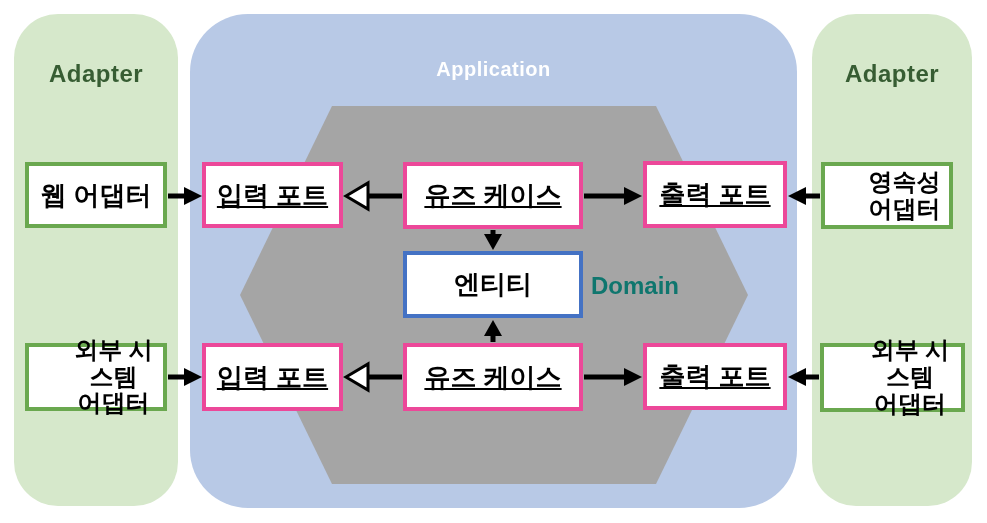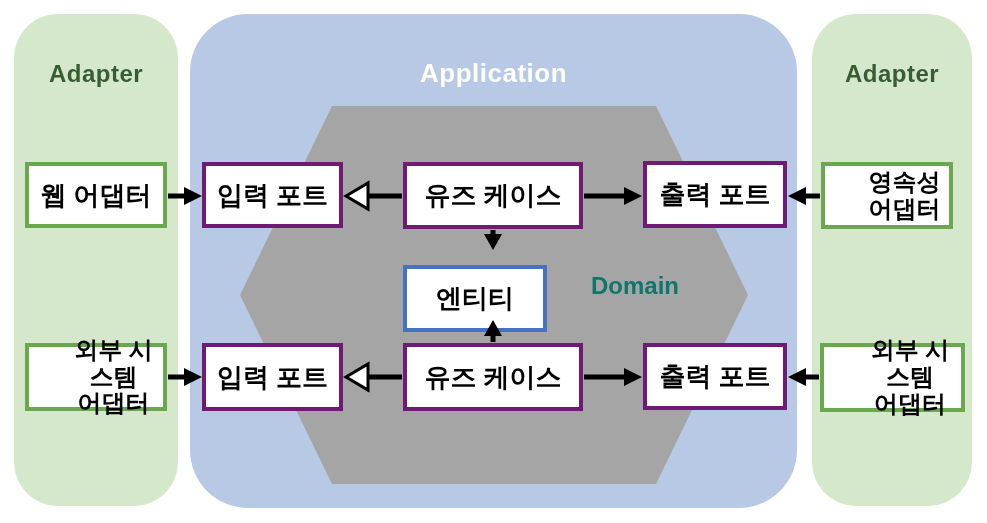--- a/index.html
+++ b/index.html
@@ -14,44 +14,44 @@
   .panel-green{background:#d6e8cb;border-radius:44px;}
   .panel-blue{background:#b8c9e6;border-radius:58px;}
   #panel-left{left:14px;top:14px;width:164px;height:492px;}
   #panel-app{left:190px;top:14px;width:607px;height:494px;}
   #panel-right{left:812px;top:14px;width:160px;height:492px;}
   .panel-title{
     position:absolute;top:46px;left:0;right:0;
     text-align:center;font-weight:bold;font-size:24px;
     color:#375d33;letter-spacing:0.5px;
   }
-  #panel-app .panel-title{color:#ffffff;font-size:26px;top:44px;}
+  #panel-app .panel-title{color:#ffffff;font-size:20px;top:44px;}
   .layer{position:absolute;left:0;top:0;width:987px;height:523px;pointer-events:none;}
   #hex-layer{z-index:2;}
   #arrow-layer{z-index:4;}
   .box{
     position:absolute;z-index:3;
     background:#ffffff;
     box-sizing:border-box;
     display:flex;align-items:center;justify-content:center;
     text-align:center;
     font-weight:bold;color:#000000;
     white-space:pre-line;
   }
-  .b-orange{border:4px solid #701a75;}
+  .b-orange{border:4px solid #ec4899;text-decoration:underline;}
   .b-green{border:4px solid #6aa84f;}
   .b-blue{border:4px solid #4472c4;}
   .fs1{font-size:26px;}
   .fs2{font-size:24px;line-height:1.12;padding-left:35px;}
   #box-web{left:25px;top:162px;width:142px;height:66px;}
   #box-input-top{left:202px;top:162px;width:141px;height:66px;}
   #box-usecase-top{left:403px;top:162px;width:180px;height:67px;}
   #box-output-top{left:643px;top:161px;width:144px;height:67px;}
   #box-persistence{left:821px;top:162px;width:132px;height:67px;}
-  #box-entity{left:403px;top:265px;width:144px;height:67px;}
+  #box-entity{left:403px;top:251px;width:180px;height:67px;}
   #box-ext-left{left:25px;top:343px;width:142px;height:68px;}
   #box-input-bot{left:202px;top:343px;width:141px;height:68px;}
   #box-usecase-bot{left:403px;top:343px;width:180px;height:68px;}
   #box-output-bot{left:643px;top:343px;width:144px;height:67px;}
   #box-ext-right{left:820px;top:343px;width:145px;height:69px;}
   #domain-label{
     position:absolute;z-index:4;
     left:591px;top:272px;
     font-size:24px;font-weight:800;color:#0f766e;
   }

